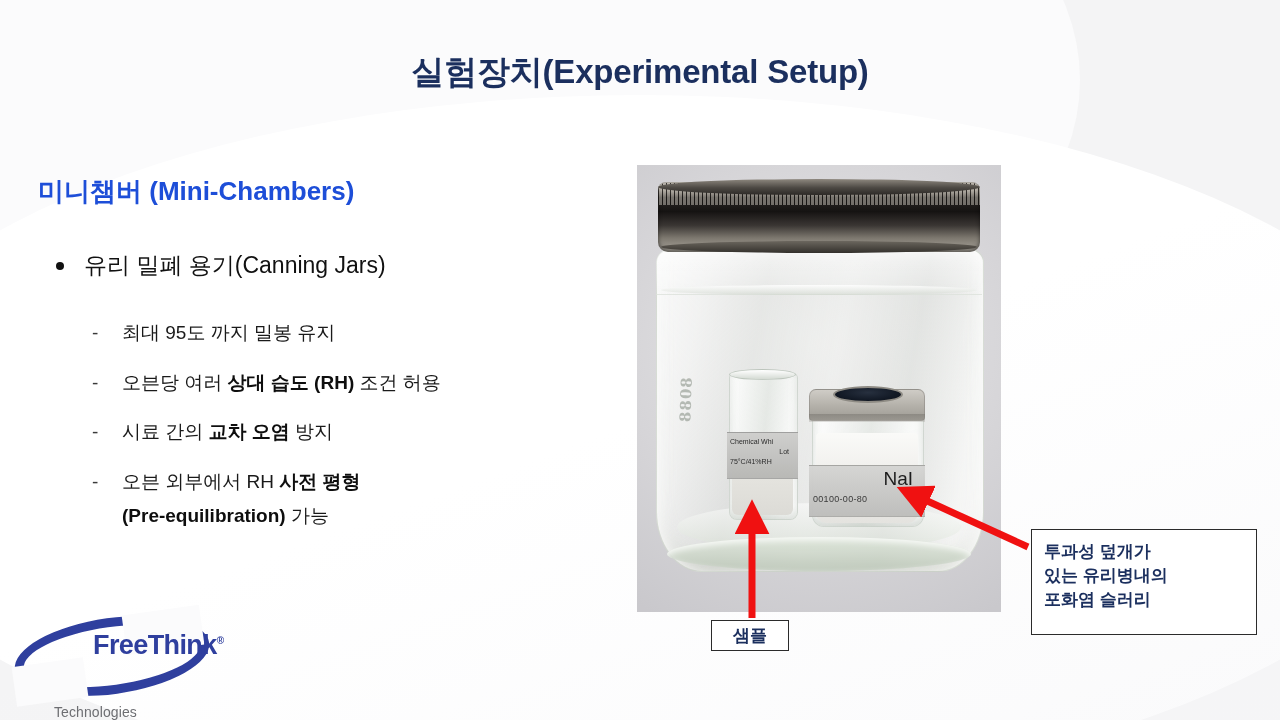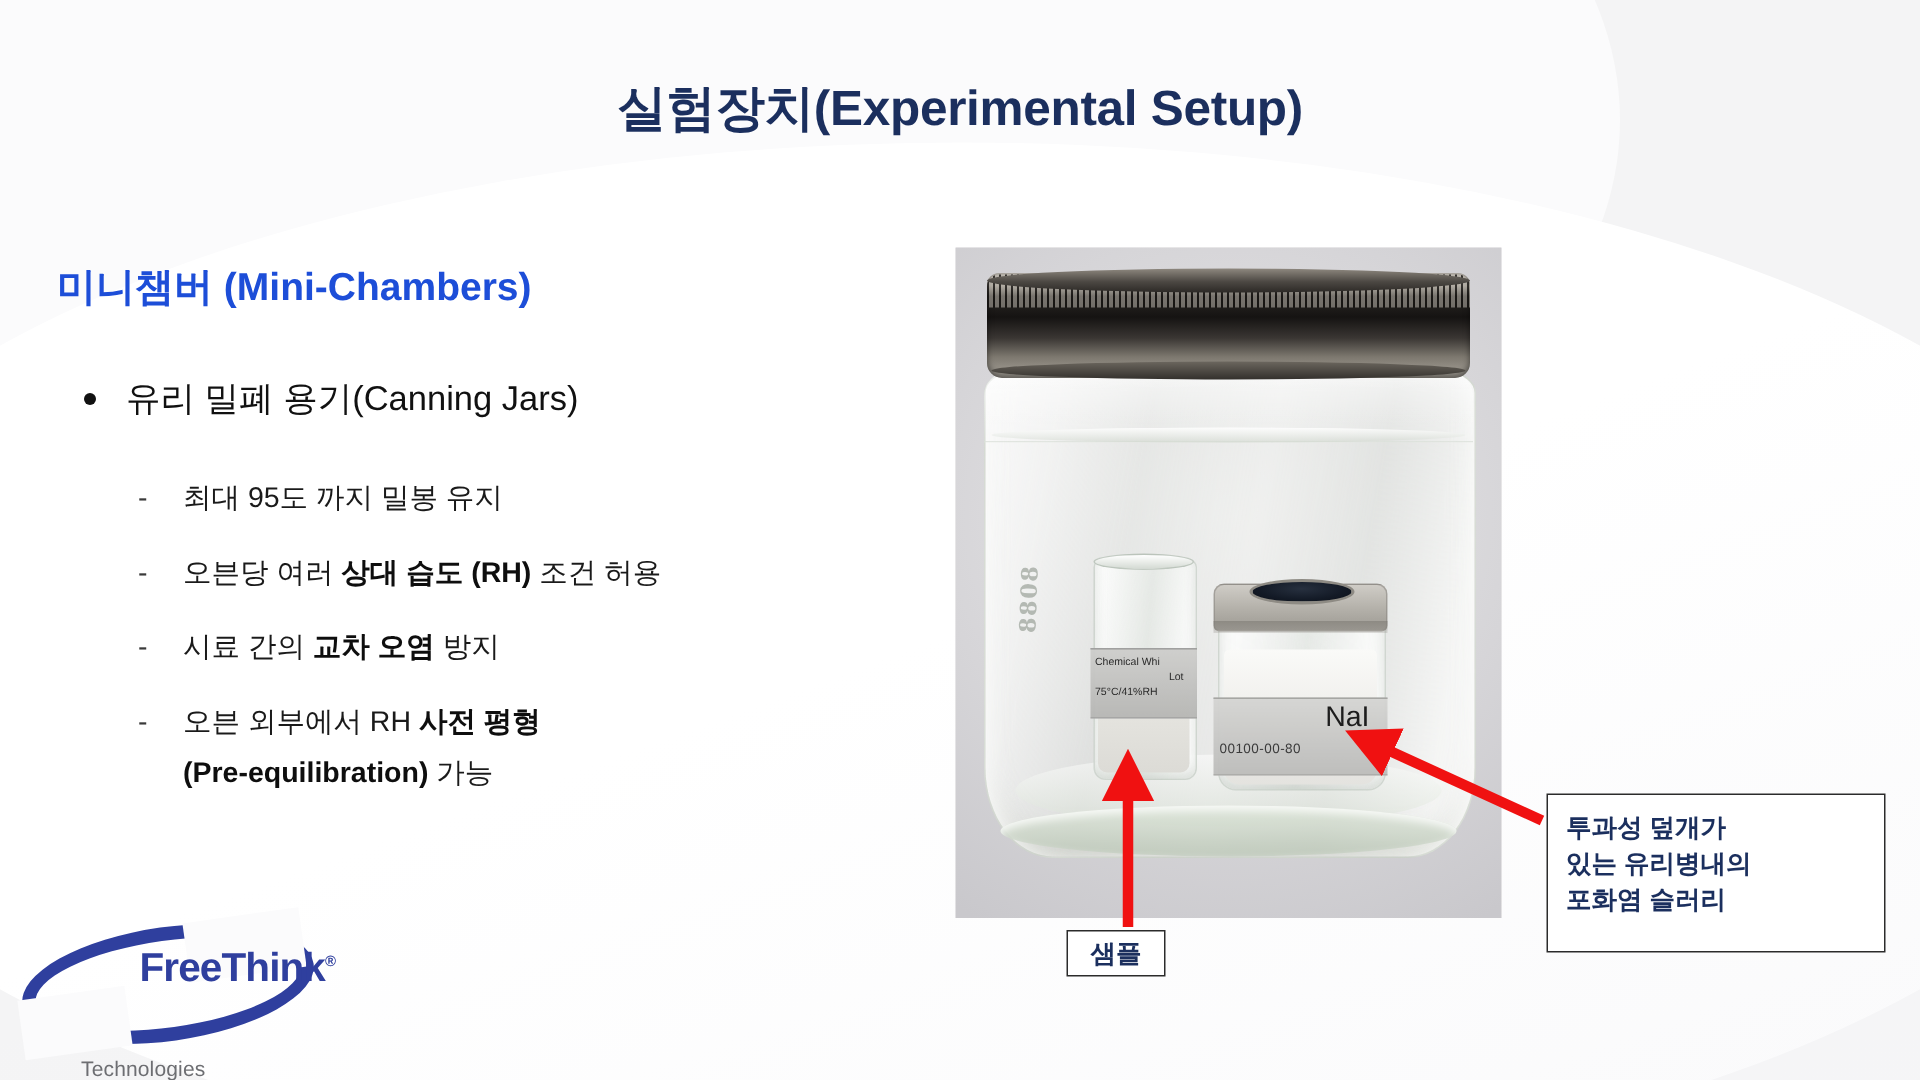--- a/index.html
+++ b/index.html
@@ -417,21 +417,21 @@
     top: 529px;
     width: 226px;
     height: 106px;
     padding: 10px 0 0 12px;
     font-size: 17px;
     line-height: 1.42;
   }
   .callout-bottom {
     left: 711px;
     top: 620px;
-    width: 66px;
+    width: 78px;
     height: 31px;
     font-size: 17px;
     display: flex;
     align-items: center;
     justify-content: center;
   }
 
   
   .logo {
     position: absolute;

